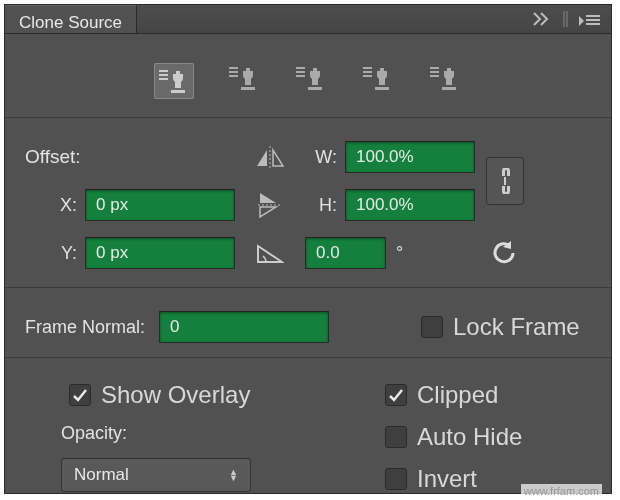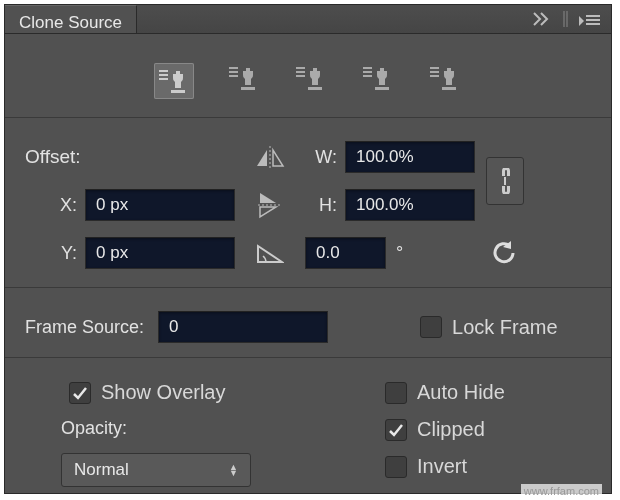--- a/index.html
+++ b/index.html
@@ -68,21 +68,21 @@
   }
   .grid {
     display: grid;
     grid-template-columns: 60px 150px 70px 40px 130px 60px;
     row-gap: 16px;
     align-items: center;
   }
   .lbl { color: #e2e2e2; font-size: 18px; }
   .lbl-offset { grid-column: 1 / span 2; font-size: 19px; }
   .input {
-    background: #0f172a;
+    background: #15803d;
     border: 1px solid #2a2a2a;
     border-top-color: #222;
     box-shadow: inset 0 1px 3px rgba(0,0,0,.4);
     color: #e8e8e8;
     font-size: 17px;
     padding: 5px 10px;
     height: 32px;
     width: 100%;
   }
   .icon-cell { display:flex; justify-content:center; color:#c2c2c2; }
@@ -122,21 +122,21 @@
     background: #3f3f3f;
     border: 1px solid #2a2a2a;
     border-radius: 3px;
     display:inline-flex; align-items:center; justify-content:center;
     color:#ddd;
     margin-right: 10px;
     flex-shrink:0;
   }
   .chk svg { width:16px; height:16px; display:none; }
   .chk.checked svg { display:block; }
-  .chk-row { display:flex; align-items:center; font-size:20px;padding-left:44px; }
+  .chk-row { display:flex; align-items:center; font-size:24px;padding-left:44px; }
   .opacity-row { display:flex; align-items:center; gap:12px; padding-left:36px; }
   .opacity-row .input { width:100px; }
   .select {
     margin-left: 36px;
     width: 190px;
     height: 34px;
     background: #595959;
     border: 1px solid #333;
     border-radius: 3px;
     display:flex; align-items:center; justify-content:space-between;
@@ -285,21 +285,21 @@
           <svg width="28" height="24" viewBox="0 0 28 24">
               <path d="M22 12 a9 9 0 1 1 -3 -7" fill="none" stroke="#ddd" stroke-width="3"></path>
               <path d="M20 0 L20 8 L12 6 Z" fill="#ddd"></path>
             </svg>
         </div>
       </div>
     </div>
   </div>
 
   <div class="frame-row">
-    <span class="lbl" style="font-size:18px">Frame Source:</span>
+    <span class="lbl" style="font-size:18px">Frame Normal:</span>
     <input class="input" value="0" style="">
     <div style="width:20px"></div>
     <div class="chk-row">
       <span class="chk"></span>
       <span>Lock Frame</span>
     </div>
   </div>
 
   <div class="overlay-section">
     <div class="col-left">
@@ -314,33 +314,33 @@
       <div class="opacity-row">
         <span class="lbl">Opacity:</span>
       </div>
       <div class="select">
         <span>Normal</span>
         <span class="updown">▲<br>▼</span>
       </div>
     </div>
     <div class="col-right">
       <div class="chk-row">
-        <span class="chk"></span>
-        <span>Auto Hide</span>
-      </div>
-      <div class="chk-row">
         <span class="chk checked">
             <svg viewBox="0 0 16 16">
               <path d="M2 9 L6 13 L14 3" stroke="#e8e8e8" stroke-width="2.5" fill="none"></path>
             </svg>
           </span>
         <span>Clipped</span>
       </div>
       <div class="chk-row">
         <span class="chk"></span>
+        <span>Auto Hide</span>
+      </div>
+      <div class="chk-row">
+        <span class="chk"></span>
         <span>Invert</span>
       </div>
     </div>
   </div>
 
 </div>
 
 <div class="watermark">www.frfam.com</div>
 
 </body></html>

